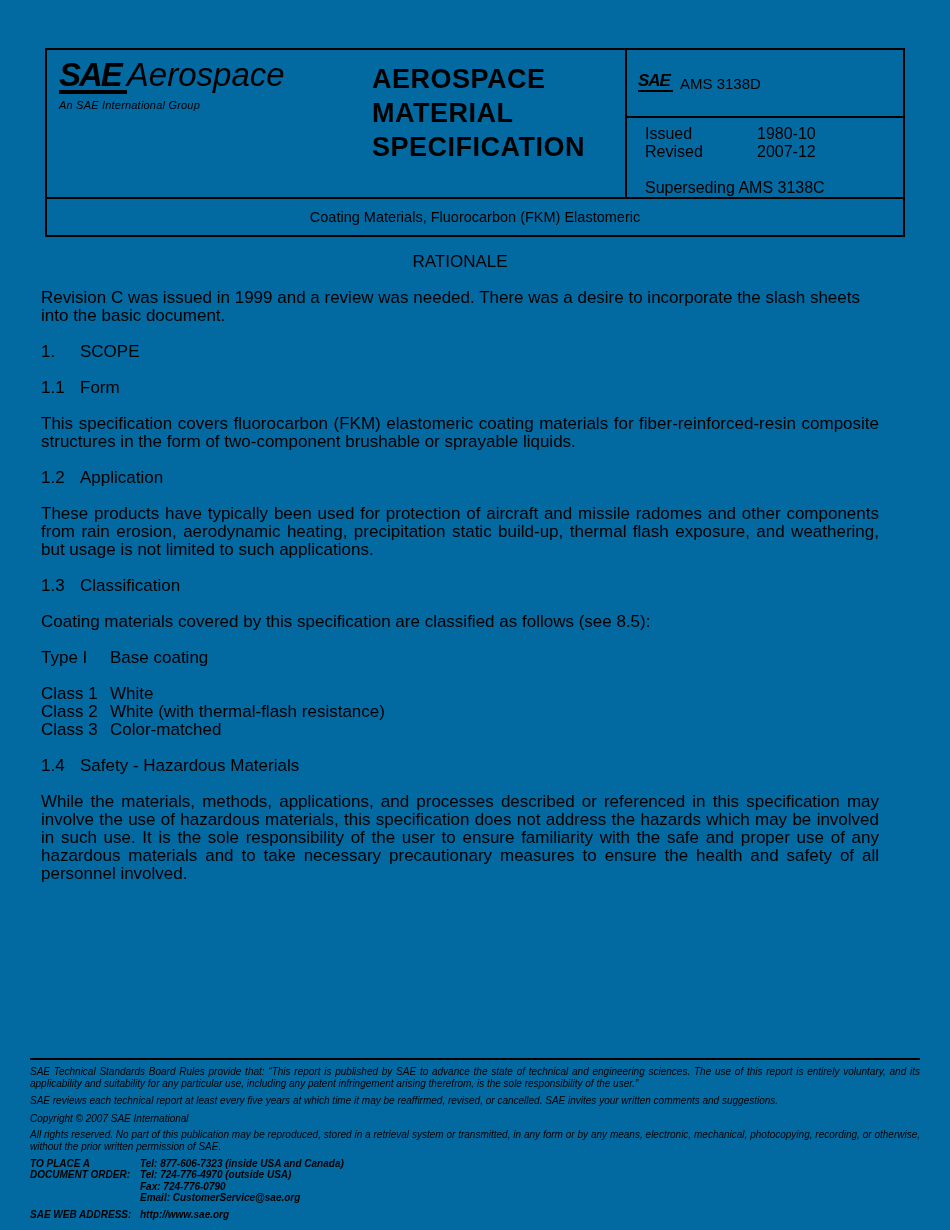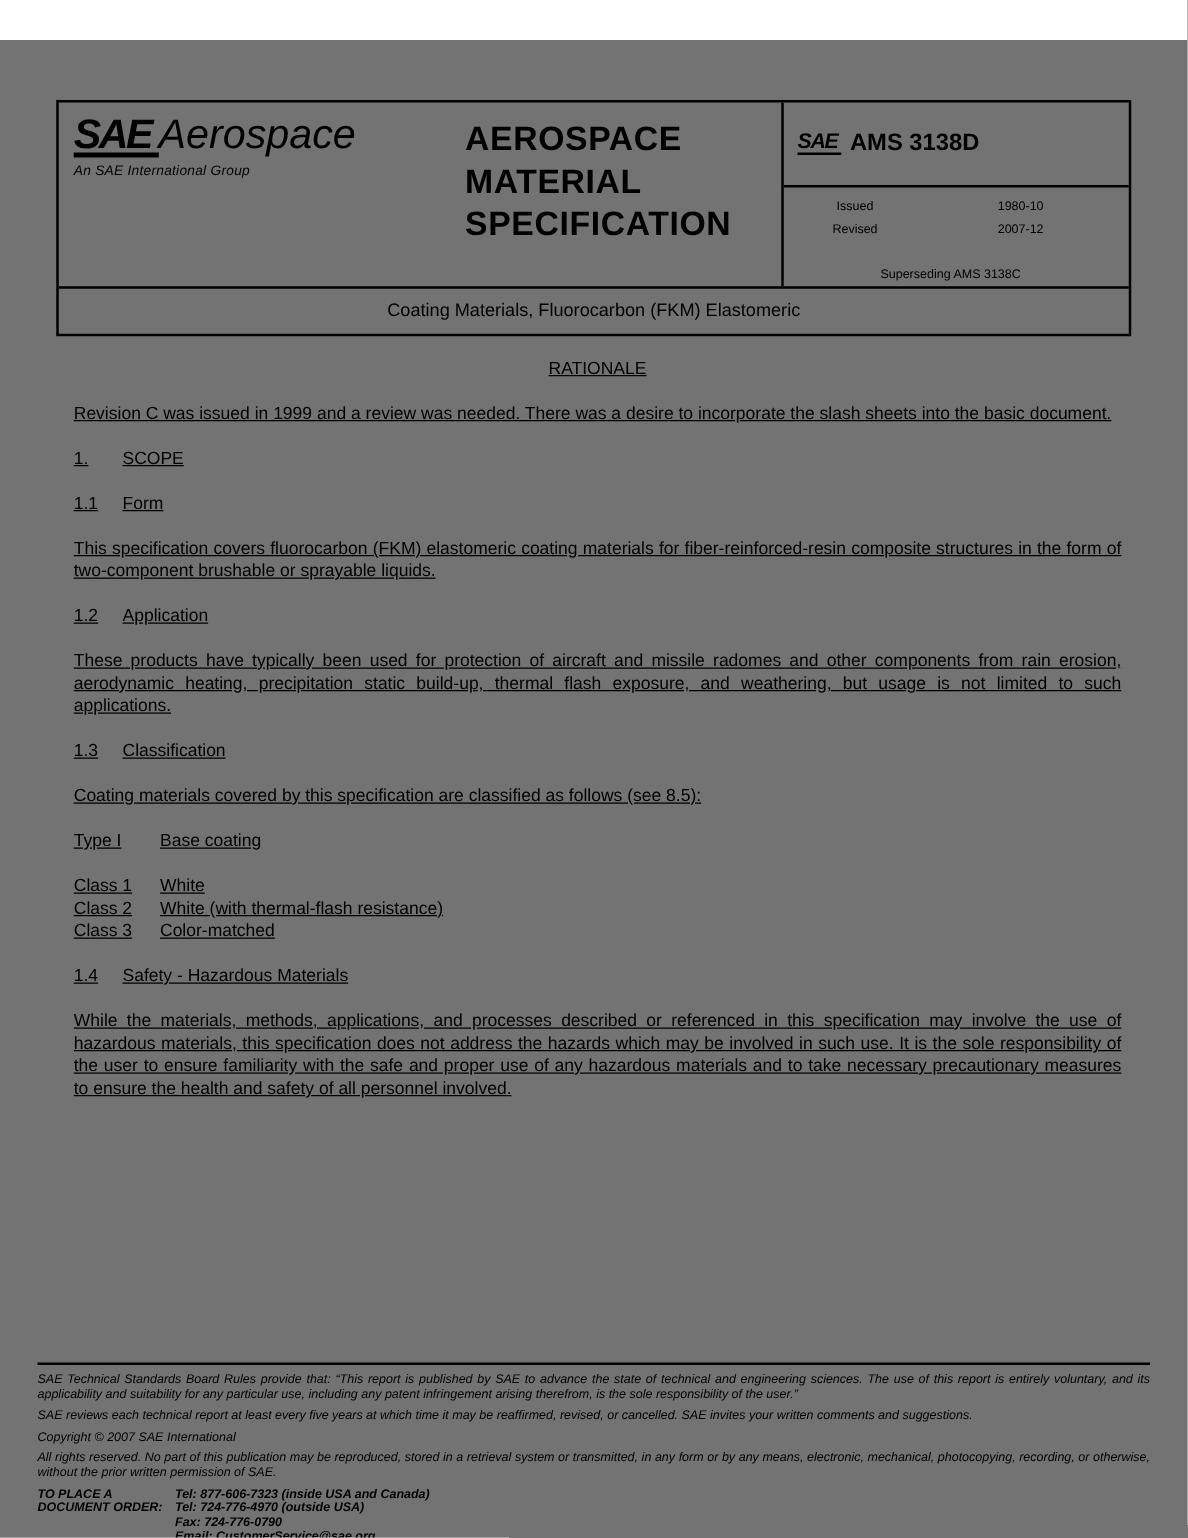--- a/index.html
+++ b/index.html
@@ -2,21 +2,21 @@
 <html><head>
 <meta charset="utf-8">
 <style>
   html,body { margin:0; padding:0; }
   body {
     width:950px; height:1230px;
     background:#ffffff; color:#000000;
     font-family:"Liberation Sans", sans-serif;
     position:relative; overflow:hidden;
   }
-  .page { position:absolute; inset:0; background:#737373;margin-top:32px; }
+  .page { position:absolute; inset:0; background:#0369a1; }
 
   
   .header-box {
     position:absolute; left:45px; top:48px; width:860px; height:189px;
     border:2px solid #000; box-sizing:border-box;
     display:flex; flex-direction:column;
   }
   .header-top { display:flex; height:147px; }
   .header-left { flex:1; position:relative; }
   .logo { position:absolute; left:12px; top:8px; }
@@ -31,34 +31,34 @@
   .doc-type {
     position:absolute; left:325px; top:12px; width:285px;
     font-size:27px; font-weight:bold; line-height:34px; letter-spacing:0.5px;
   }
   .header-right { width:278px; border-left:2px solid #000; display:flex; flex-direction:column; box-sizing:border-box; }
   .code-cell {
     height:68px; border-bottom:2px solid #000; box-sizing:border-box;
     display:flex; align-items:center; padding-left:11px;
   }
   .logo-sae.small { font-size:17px; border-bottom:2px solid #000; padding:0 3px 1px 0; letter-spacing:-1px; }
-  .code-num { font-size:19px; font-weight:bold; margin-left:7px; }
-  .dates-cell { flex:1; padding:7px 10px 0 1px; font-size:10px; line-height:18px;text-align:center; }
+  .code-num { font-size:15px; font-weight:normal; margin-left:7px; }
+  .dates-cell { flex:1; padding:7px 10px 0 18px; font-size:16px; line-height:18px; }
   .dates-grid { display:grid; grid-template-columns:112px 1fr; }
   .superseding { margin-top:18px; }
   .title-bar {
     flex:1; border-top:2px solid #000;
     display:flex; align-items:center; justify-content:center;
     font-size:14.5px;
   }
 
   
   .content {
-    position:absolute; left:59px; top:253px; width:838px;
-    font-size:14px; line-height:18px;text-decoration:underline;
+    position:absolute; left:41px; top:253px; width:838px;
+    font-size:17px; line-height:18px;
   }
   .content p { margin:0 0 18px 0; }
   .rat-head { text-align:center; }
   .jp { text-align:justify; }
   .hrow { display:flex; }
   .hnum { width:39px; flex:0 0 39px; }
   .scope-extra { margin-top:18px; }
   .lrow { display:flex; }
   .llabel { width:69px; flex:0 0 69px; }
   .group { margin:0 0 18px 0; }

